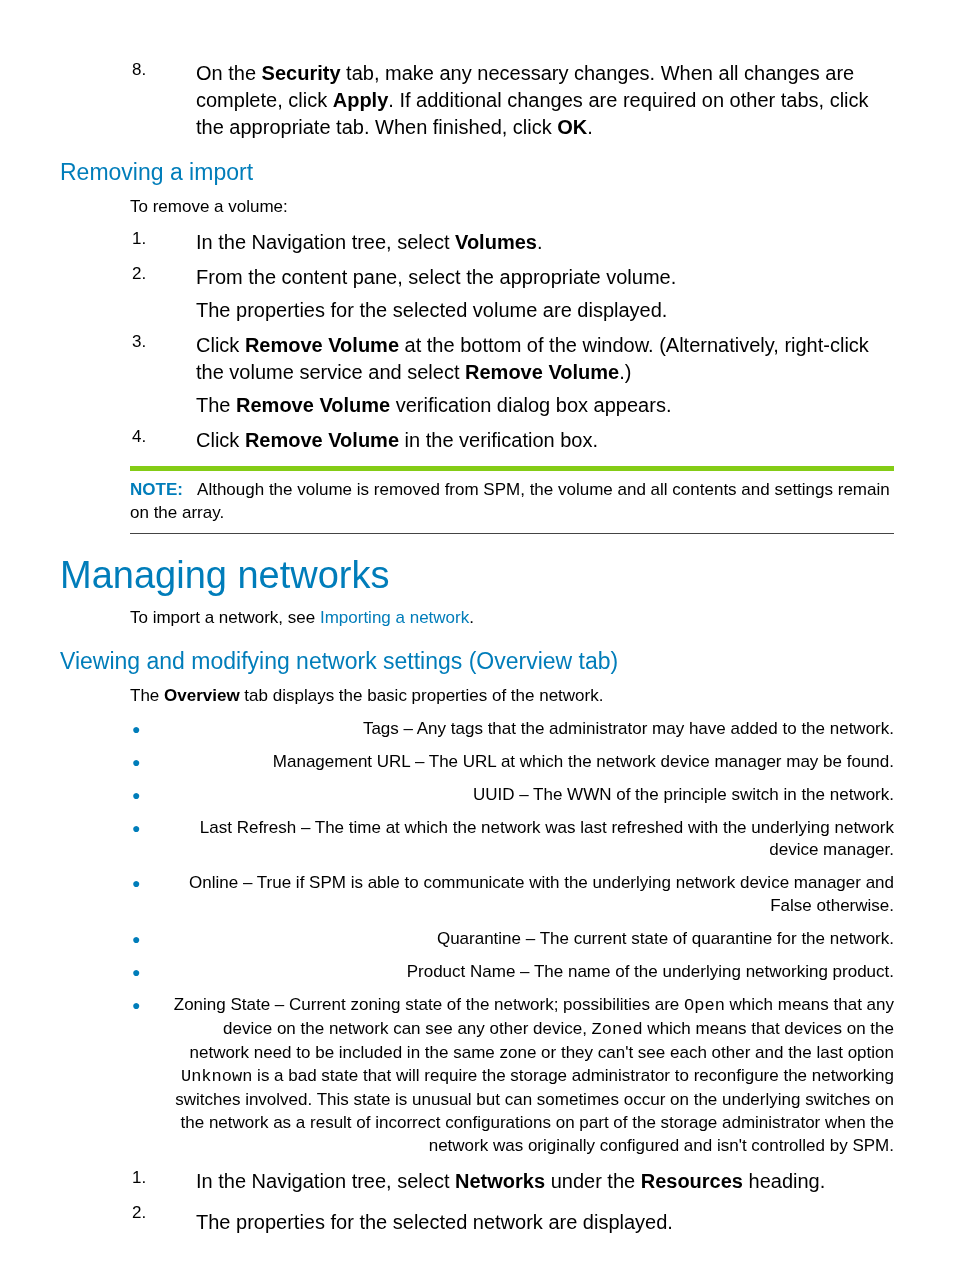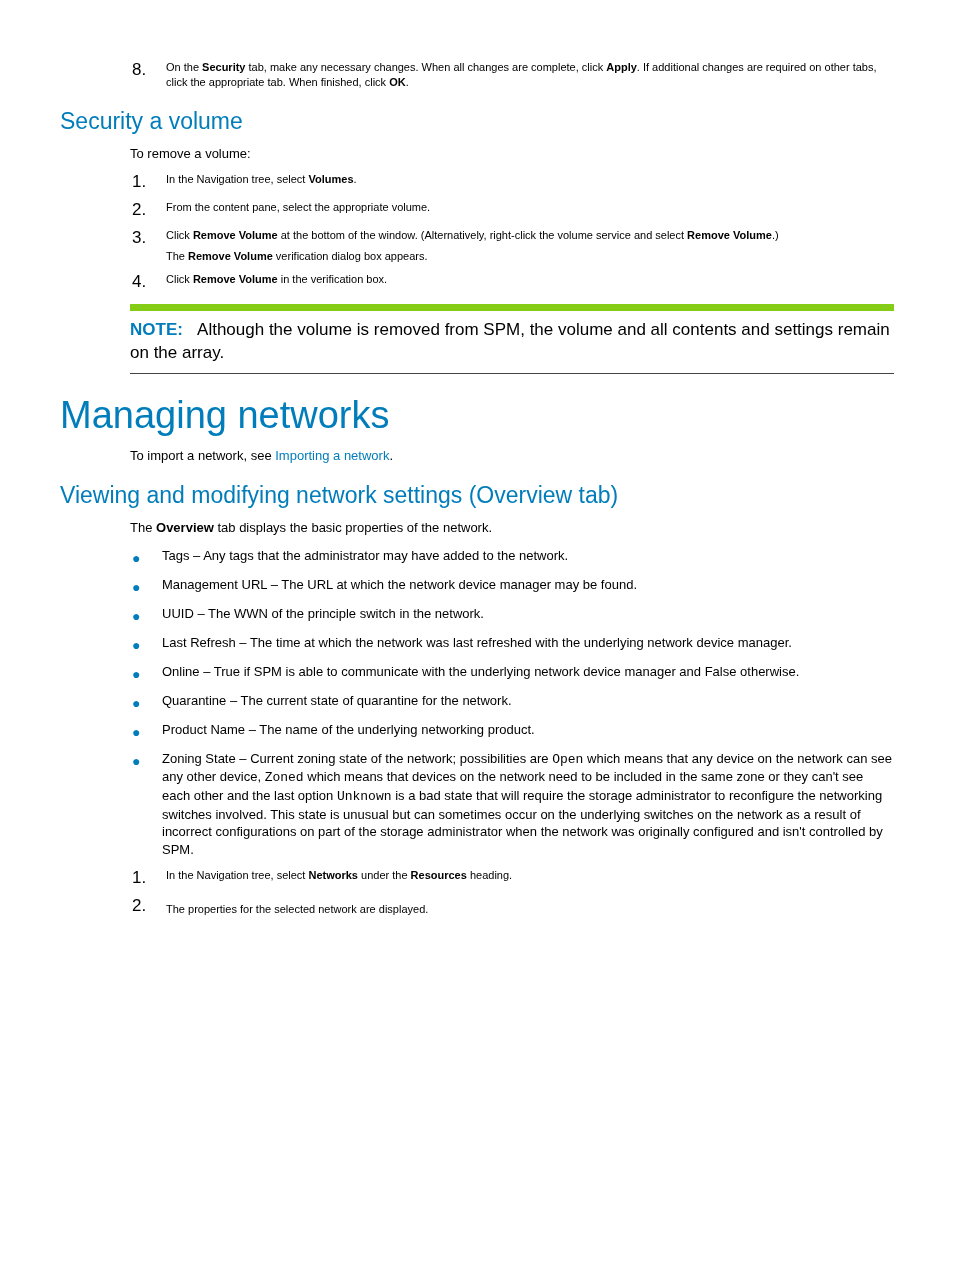--- a/index.html
+++ b/index.html
@@ -24,52 +24,53 @@
   }
   .ol-num {
     width: 34px;
     flex-shrink: 0;
     text-align: left;
     padding-left: 0;
     font-size: 17px;
   }
   .ol-body {
     flex: 1;
-    font-size: 11px;
-    line-height: 1.35;
+    font-size: 20px;
+    line-height: 1.35;
+    margin-left: 30px;
   }
   .ol-body p {
     margin: 6px 0 0 0;
   }
   .indent-ol {
     margin-left: 72px;
   }
   .h3 {
     color: #007dba;
     font-size: 23px;
     font-weight: normal;
     margin: 18px 0 10px 0;
   }
   .h2 {
     color: #007dba;
     font-size: 38px;
     font-weight: normal;
     margin: 20px 0 10px 0;
   }
   .body-p {
-    font-size: 13px;
+    font-size: 17px;
     line-height: 1.35;
     margin: 6px 0 10px 70px;
   }
   .link {
     color: #007dba;
     text-align: center;
   }
   .note-box {
-    border-top: 7px solid #84cc16;
+    border-top: 5px solid #84cc16;
     border-bottom: 1px solid #444;
     margin: 12px 0 12px 70px;
     padding: 8px 0;
     font-size: 17px;
     line-height: 1.35;
   }
   .note-label {
     font-weight: bold;
     color: #007dba;
   }
@@ -82,56 +83,58 @@
   }
   .bullet-dot {
     width: 30px;
     flex-shrink: 0;
     color: #007dba;
     font-size: 14px;
     padding-top: 3px;
   }
   .bullet-body {
     flex: 1;
-    font-size: 13px;
-    line-height: 1.35;
+    font-size: 17px;
+    line-height: 1.35;
+    text-align: right;
   }
   .mono {
     font-family: "Courier New", monospace;
   }
   b { font-weight: bold; }
 </style>
 </head>
 <body>
 
 <div class="page">
 
   <div class="indent-ol">
     <div class="ol-item">
       <div class="ol-num">8.</div>
       <div class="ol-body">
         <span>On the </span><b>Security</b><span> tab, make any necessary changes. When all changes are complete, click </span><b>Apply</b><span>. If additional changes are required on other tabs, click the appropriate tab. When finished, click </span><b>OK</b><span>.</span>
       </div>
     </div>
   </div>
 
-  <div class="h3">Security a volume</div>
+  <div class="h3">Removing a import</div>
   <div class="body-p">To remove a volume:</div>
 
   <div class="indent-ol">
     <div class="ol-item">
       <div class="ol-num">1.</div>
       <div class="ol-body">
         <span>In the Navigation tree, select </span><b>Volumes</b><span>.</span>
       </div>
     </div>
     <div class="ol-item">
       <div class="ol-num">2.</div>
       <div class="ol-body">
         <span>From the content pane, select the appropriate volume.</span>
+        <p>The properties for the selected volume are displayed.</p>
       </div>
     </div>
     <div class="ol-item">
       <div class="ol-num">3.</div>
       <div class="ol-body">
         <span>Click </span><b>Remove Volume</b><span> at the bottom of the window. (Alternatively, right-click the volume service and select </span><b>Remove Volume</b><span>.)</span>
         <p><span>The </span><b>Remove Volume</b><span> verification dialog box appears.</span></p>
       </div>
     </div>
     <div class="ol-item">

